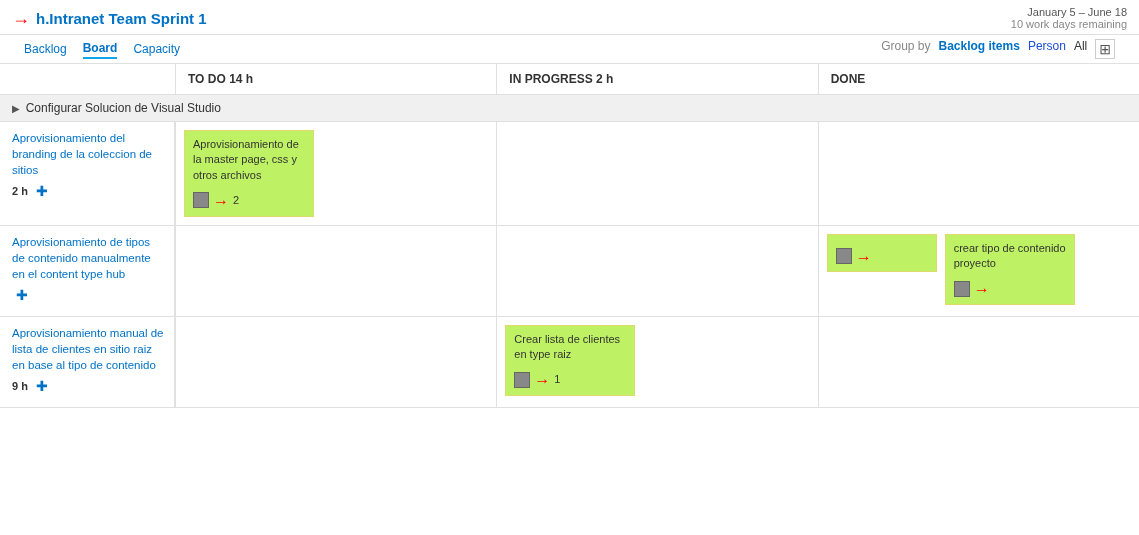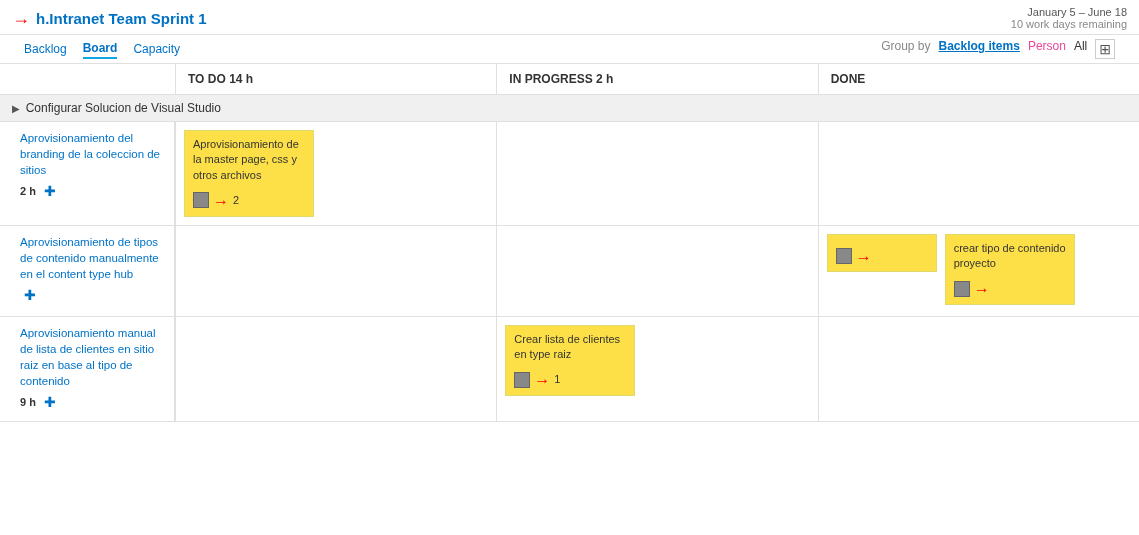--- a/index.html
+++ b/index.html
@@ -67,22 +67,22 @@
     }
 
     .nav-right {
       display: flex;
       align-items: flex-start;
       gap: 8px;
       font-size: 12px;
       color: #555;
     }
     .nav-right .group-label { color: #888; }
-    .nav-right .group-value { color: #0072c6; font-weight: 600; cursor: pointer; text-decoration: underline; }
-    .nav-right .person-label { color: #ec4899; }
+    .nav-right .group-value { color: #0072c6; font-weight: 600; cursor: pointer; }
+    .nav-right .person-label { color: #1d4ed8; }
     .nav-right .person-all { color: #333; cursor: pointer; }
     .expand-icon {
       font-size: 14px;
       color: #555;
       cursor: pointer;
       border: 1px solid #ccc;
       padding: 1px 3px;
     }
 
     
@@ -129,21 +129,21 @@
 
     
     .backlog-row {
       display: flex;
       border-bottom: 1px solid #e0e0e0;
       min-height: 90px;
     }
     .backlog-item-label {
       width: 175px;
       min-width: 175px;
-      padding: 8px 8px 8px 20px;
+      padding: 8px 8px 8px 12px;
       flex-shrink: 0;
       font-size: 11.5px;
       line-height: 1.4;
       color: #333;
       border-right: 1px solid #e0e0e0;
     }
     .backlog-item-label .item-title {
       margin-bottom: 4px;
     }
     .backlog-item-label .item-title a {
@@ -173,21 +173,21 @@
       flex: 1;
       padding: 8px;
       border-left: 1px solid #e0e0e0;
       min-height: 90px;
       vertical-align: top;
       position: relative;
     }
 
     
     .task-card {
-      background: #fde047;
+      background: #bef264;
       border: 1px solid #e0d96e;
       padding: 6px 8px 4px 8px;
       font-size: 11px;
       line-height: 1.4;
       min-width: 110px;
       max-width: 130px;
       position: relative;
       display: inline-block;
       vertical-align: top;
       margin-right: 4px;

